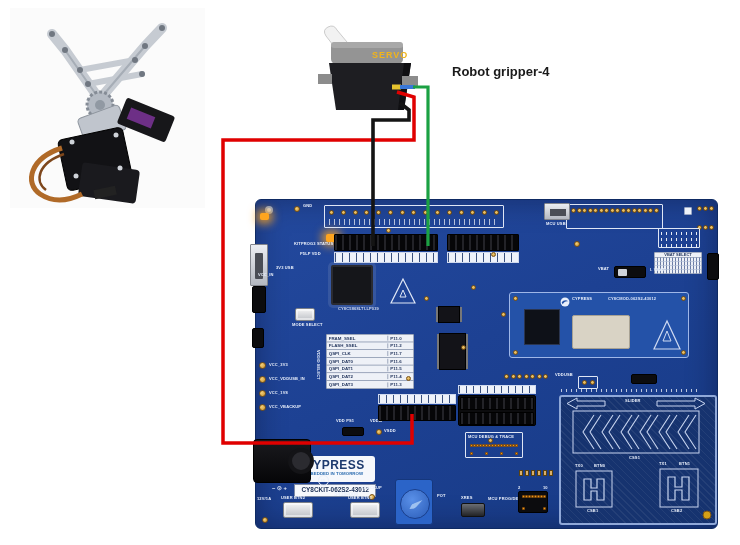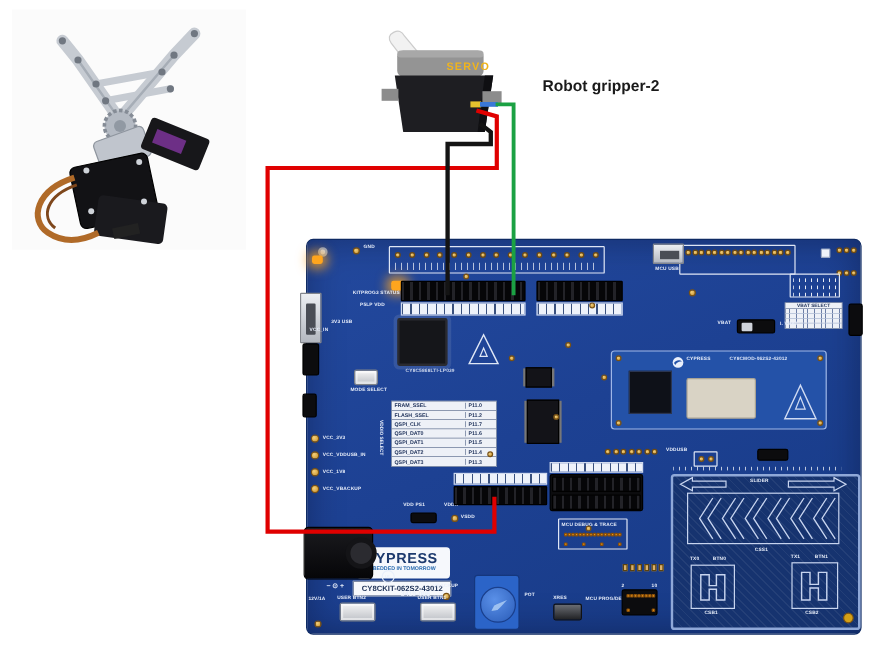--- a/index.html
+++ b/index.html
@@ -400,21 +400,21 @@
     <div class="gdot" style="left:130px;top:28px;width:5px;height:5px;"></div>
     <div class="gdot" style="left:235px;top:52px;width:5px;height:5px;"></div>
     <div class="gdot" style="left:168px;top:96px;width:5px;height:5px;"></div>
     <div class="gdot" style="left:215px;top:85px;width:5px;height:5px;"></div>
     <div class="gdot" style="left:245px;top:112px;width:5px;height:5px;"></div>
     <div class="gdot" style="left:150px;top:176px;width:5px;height:5px;"></div>
     <div class="gdot" style="left:232px;top:238px;width:5px;height:5px;"></div>
     <div class="gdot" style="left:205px;top:145px;width:5px;height:5px;"></div>
   </div>
 
-  <div class="caption">Robot gripper-2</div>
+  <div class="caption">Robot gripper-4</div>
 
   <svg class="overlay" width="740" height="545" viewBox="0 0 740 545">
 
     <g transform="translate(10,8)">
       <rect x="0" y="0" width="195" height="200" fill="#fbfbfb"></rect>
       <g stroke="#c6cbd2" stroke-linecap="round" fill="none">
         <path d="M95,85 L135,38 L152,20" stroke-width="10"></path>
         <path d="M85,85 L55,42 L42,26" stroke-width="10"></path>
         <path d="M70,62 L125,52" stroke-width="6"></path>
         <path d="M78,76 L132,66" stroke-width="6"></path>

